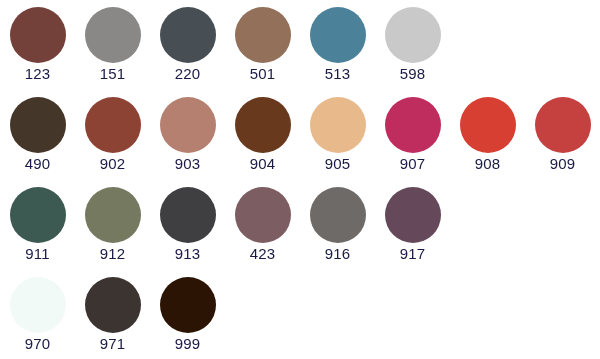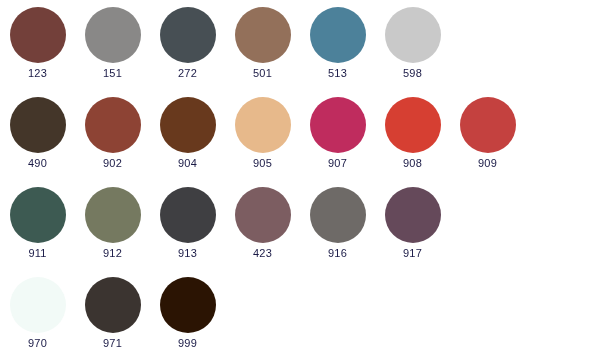--- a/index.html
+++ b/index.html
@@ -37,21 +37,21 @@
   }
   .swatch-dot {
     width: 56px;
     height: 56px;
     border-radius: 50%;
     margin-top: 4px;
     flex: 0 0 auto;
   }
   .swatch-label {
     margin-top: 4px;
-    font-size: 11px;
+    font-size: 15px;
     line-height: 13px;
     color: #1a1a46;
     letter-spacing: 0.2px;
     text-align: center;
     font-family: "Liberation Sans", sans-serif;
   }
 </style>
 </head>
 <body>
 
@@ -60,21 +60,21 @@
       <div class="swatch-cell">
         <div class="swatch-dot" title="#73403a" style="background: rgb(115, 64, 58);"></div>
         <div class="swatch-label">123</div>
       </div>
       <div class="swatch-cell">
         <div class="swatch-dot" title="#898887" style="background: rgb(137, 136, 135);"></div>
         <div class="swatch-label">151</div>
       </div>
       <div class="swatch-cell">
         <div class="swatch-dot" title="#474f54" style="background: rgb(71, 79, 84);"></div>
-        <div class="swatch-label">272</div>
+        <div class="swatch-label">220</div>
       </div>
       <div class="swatch-cell">
         <div class="swatch-dot" title="#93705a" style="background: rgb(147, 112, 90);"></div>
         <div class="swatch-label">501</div>
       </div>
       <div class="swatch-cell">
         <div class="swatch-dot" title="#4c819a" style="background: rgb(76, 129, 154);"></div>
         <div class="swatch-label">513</div>
       </div>
       <div class="swatch-cell">
@@ -83,20 +83,24 @@
       </div>
     </div>
     <div class="swatch-row">
       <div class="swatch-cell">
         <div class="swatch-dot" title="#443629" style="background: rgb(68, 54, 41);"></div>
         <div class="swatch-label">490</div>
       </div>
       <div class="swatch-cell">
         <div class="swatch-dot" title="#8d4334" style="background: rgb(141, 67, 52);"></div>
         <div class="swatch-label">902</div>
+      </div>
+      <div class="swatch-cell">
+        <div class="swatch-dot" title="#b5806f" style="background: rgb(181, 128, 111);"></div>
+        <div class="swatch-label">903</div>
       </div>
       <div class="swatch-cell">
         <div class="swatch-dot" title="#68391d" style="background: rgb(104, 57, 29);"></div>
         <div class="swatch-label">904</div>
       </div>
       <div class="swatch-cell">
         <div class="swatch-dot" title="#e7b98b" style="background: rgb(231, 185, 139);"></div>
         <div class="swatch-label">905</div>
       </div>
       <div class="swatch-cell">

